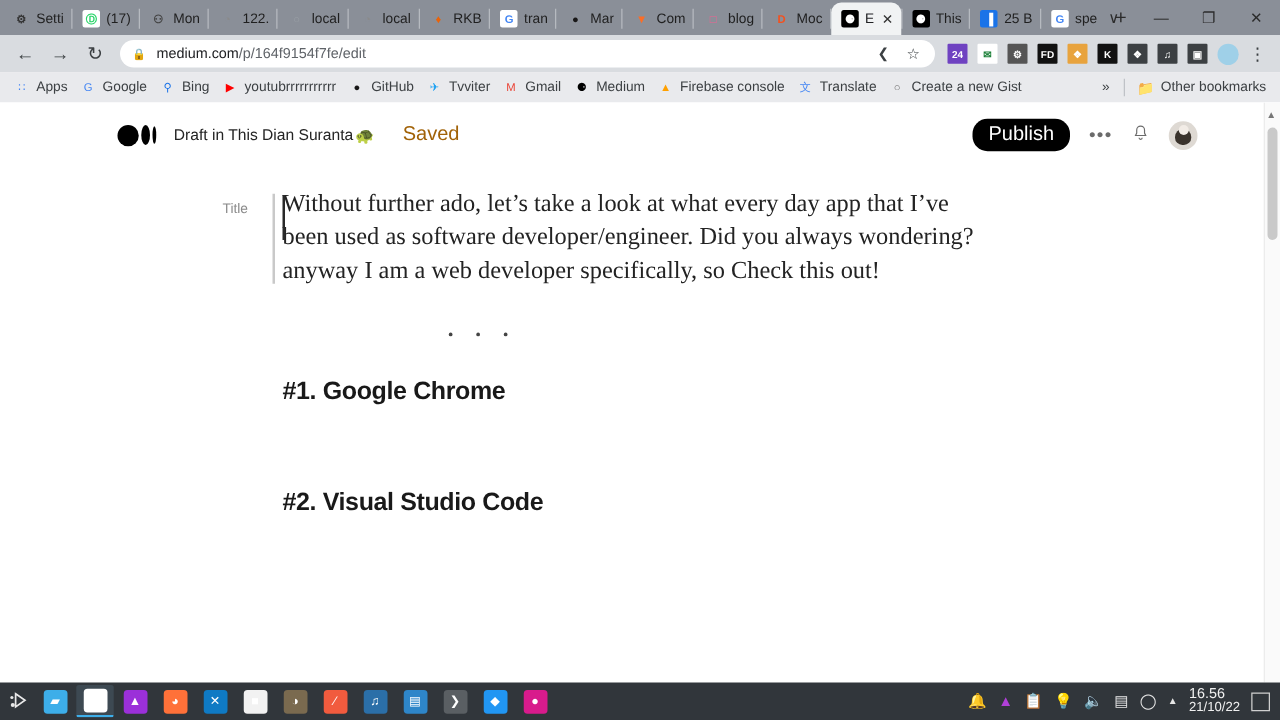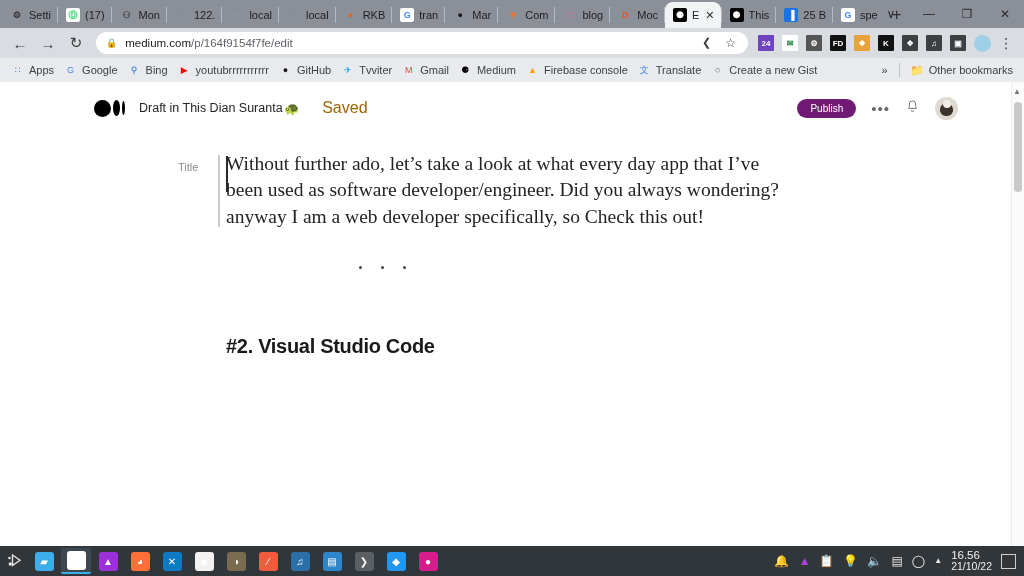--- a/index.html
+++ b/index.html
@@ -79,21 +79,21 @@
   
   .med-header { display:flex; align-items:center; height:52px; padding:0 24px; }
   .med-logo { width:34px; height:18px; display:flex; align-items:center; gap:2px; margin-left:70px;}
   .dot-lg { width:17px; height:17px; border-radius:50%; background:#000; }
   .dot-md { width:7px; height:16px; border-radius:50%; background:#000; }
   .dot-sm { width:3px; height:14px; border-radius:50%; background:#000; }
   .draft-txt { font-size:12.5px; color:#242424; margin-left:11px; font-weight:500;
      display:flex; align-items:center; gap:2px; }
   .saved-txt { font-size:16px; color:#a16207; margin-left:22px; }
   .hdr-right { margin-left:auto; display:flex; align-items:center; gap:15px; padding-right:42px; }
-  .publish-btn { background:#701a75; color:#fff; font-size:10px; border-radius:12px;
+  .publish-btn { background:#000000; color:#fff; font-size:16px; border-radius:12px;
      padding:4px 13px; }
   .more-btn { font-size:15px; color:#6b6b6b; letter-spacing:1px; }
   .bell { font-size:14px; color:#6b6b6b; }
   .avatar { width:23px; height:23px; border-radius:50%; overflow:hidden;
      background:#ded9d3; display:block; position:relative; }
   .avatar::after{ content:""; position:absolute; left:5px; top:6px; width:13px; height:13px;
      border-radius:50% 50% 45% 45%; background:#3a332c; }
   .avatar::before{ content:""; position:absolute; left:8px; top:3px; width:8px; height:8px;
      border-radius:50%; background:#f2ece6; z-index:2;}
 
@@ -370,20 +370,21 @@
       <p class="lede">Without further ado, let’s take a look at what every day app that I’ve been used as software developer/engineer. Did you always wondering? anyway I am a web developer specifically, so Check this out!</p>
     </div>
 
     <div class="divider-dots">
       <span></span>
       <span></span>
       <span></span>
     </div>
 
     <div class="article">
+      <h2 class="sec sec1">#1. Google Chrome</h2>
       <h2 class="sec sec2">#2. Visual Studio Code</h2>
     </div>
 
     <div class="scrollbar">
       <div class="scrollup">▲</div>
       <div class="scrollthumb"></div>
     </div>
   </div>
 </div>
 

